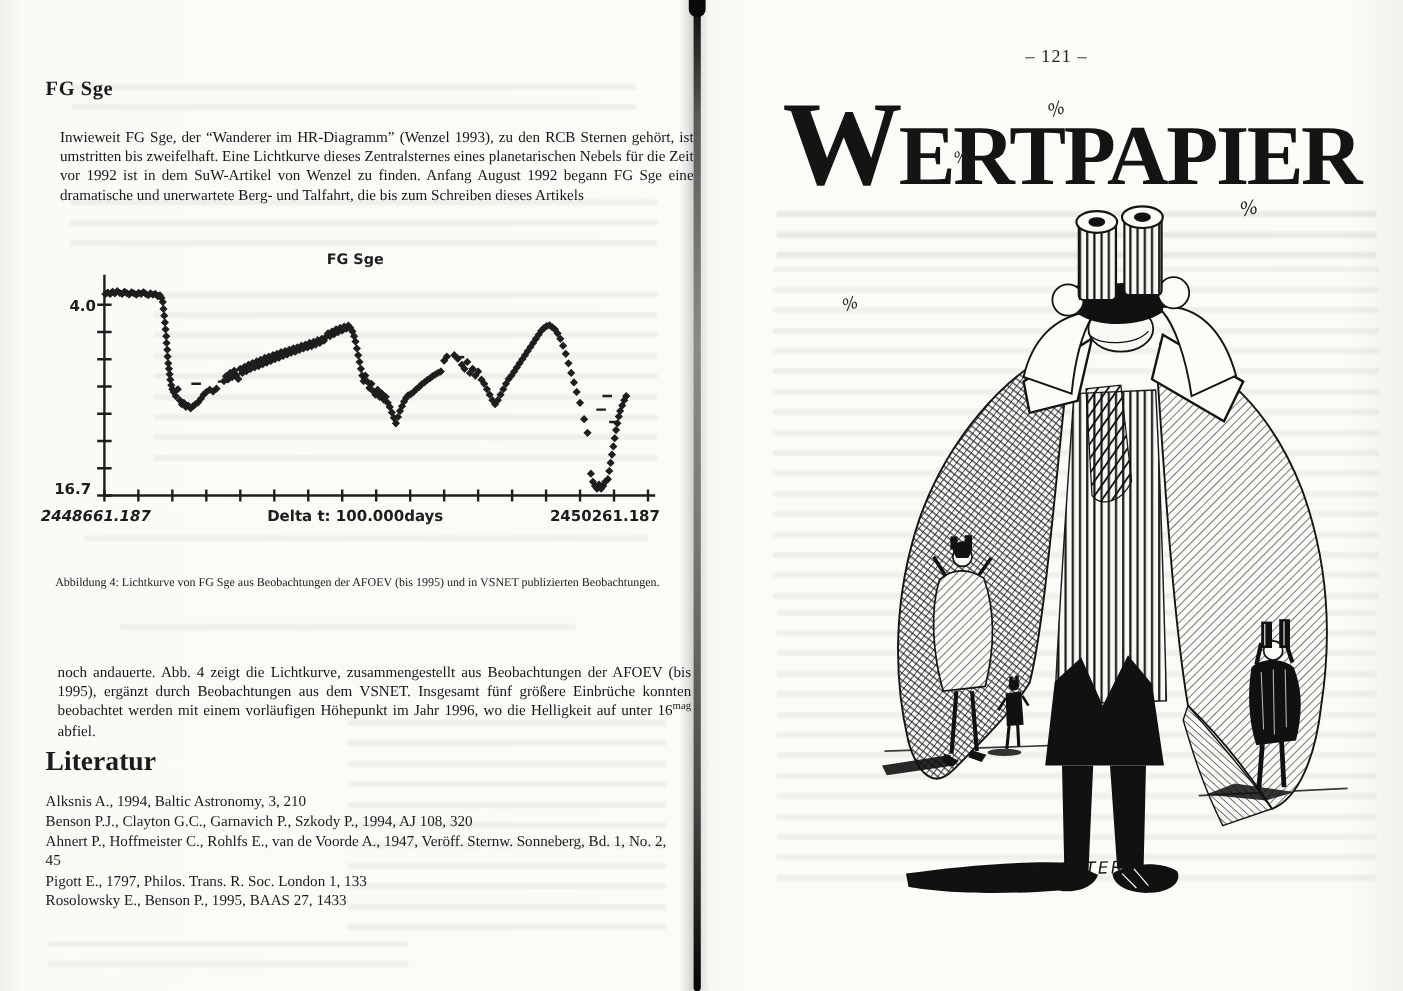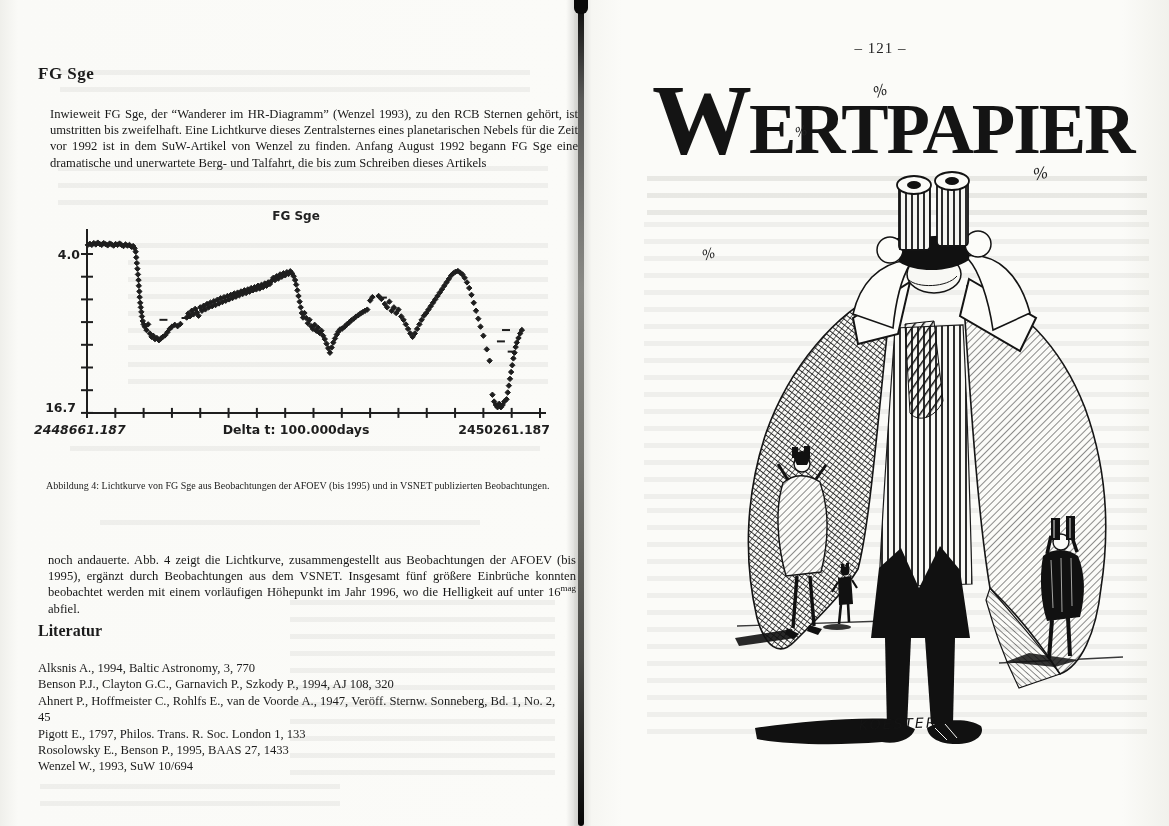--- a/index.html
+++ b/index.html
@@ -14,21 +14,21 @@
       background:linear-gradient(180deg,#090909 0%,#5a5a58 12%,#8a8a86 35%,#777772 55%,#4a4a47 80%,#050505 100%);
       border-radius:3px;}
   .gutter-top{position:absolute;left:574px;top:0;width:14px;height:14px;background:#0a0a0a;border-radius:0 0 6px 6px;}
 
   .pagenum{position:absolute;width:100%;text-align:center;font-size:15px;letter-spacing:1px;color:#222;}
   h1.sec{position:absolute;left:38px;top:64px;margin:0;font-size:17px;font-weight:bold;letter-spacing:.5px;}
   .body-par{position:absolute;margin:12px;font-size:12.6px;line-height:16.2px;text-align:justify;color:#161616;}
   .p1{left:38px;top:94px;width:528px;}
   .p2{left:36px;top:540px;width:528px;}
   .caption{position:absolute;left:46px;top:478px;width:506px;margin:0;font-size:10px;line-height:16.5px;text-align:justify;}
-  h2.lit{position:absolute;left:38px;top:622px;margin:0;font-size:16px;font-weight:bold;}
+  h2.lit{position:absolute;left:38px;top:622px;margin:0;font-size:23px;font-weight:bold;}
   .refs{position:absolute;left:38px;top:660px;width:522px;font-size:12.6px;line-height:16.4px;}
   .refs div{margin:0;}
   sup{font-size:9px;line-height:0;}
 
   
   .chart{position:absolute;left:38px;top:203px;width:516px;height:258px;}
   .chart-title{position:absolute;left:0;top:6px;width:516px;text-align:center;
       font-family:"DejaVu Sans",sans-serif;font-weight:bold;font-size:12px;color:#222;}
   .ylab{position:absolute;font-family:"DejaVu Sans",sans-serif;font-weight:bold;font-size:12.5px;width:42px;text-align:right;color:#1d1d1d;}
   .ylab.top{left:0;top:44px;}
@@ -351,26 +351,25 @@
     <div class="xlab mid">Delta t: 100.000days</div>
     <div class="xlab right">2450261.187</div>
   </div>
 
   <p class="caption">Abbildung 4: Lichtkurve von FG Sge aus Beobachtungen der AFOEV (bis 1995) und in VSNET publizierten Beobachtungen.</p>
 
   <p class="body-par p2"><span>noch andauerte. Abb. 4 zeigt die Lichtkurve, zusammengestellt aus Beobachtungen der AFOEV (bis 1995), ergänzt durch Beobachtungen aus dem VSNET. Insgesamt fünf größere Einbrüche konnten beobachtet werden mit einem vorläufigen Höhepunkt im Jahr 1996, wo die Helligkeit auf unter 16</span><sup>mag</sup><span> abfiel.</span></p>
 
   <h2 class="lit">Literatur</h2>
   <div class="refs">
-    <div>Alksnis A., 1994, Baltic Astronomy, 3, 770</div>
+    <div>Alksnis A., 1994, Baltic Astronomy, 3, 210</div>
     <div>Benson P.J., Clayton G.C., Garnavich P., Szkody P., 1994, AJ 108, 320</div>
     <div>Ahnert P., Hoffmeister C., Rohlfs E., van de Voorde A., 1947, Veröff. Sternw. Sonneberg, Bd. 1, No. 2, 45</div>
     <div>Pigott E., 1797, Philos. Trans. R. Soc. London 1, 133</div>
     <div>Rosolowsky E., Benson P., 1995, BAAS 27, 1433</div>
-    <div>Wenzel W., 1993, SuW 10/694</div>
   </div>
 </div>
 
 <div class="gutter"></div>
 <div class="gutter-core"></div>
 <div class="gutter-top"></div>
 
 <div class="page page-right">
   <div class="pagenum" style="top:40px;">– 121 –</div>
 

